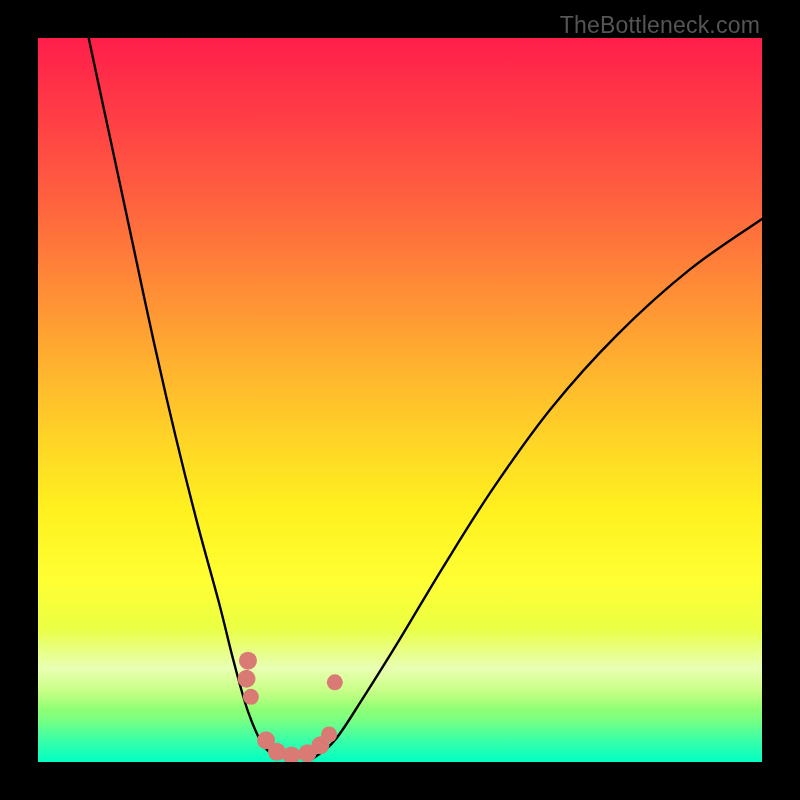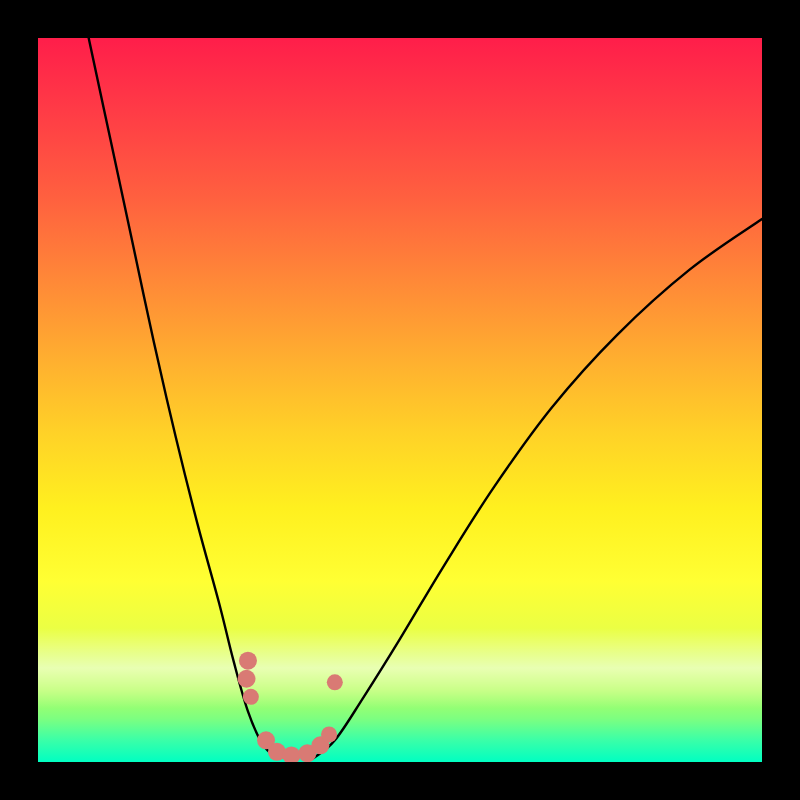--- a/index.html
+++ b/index.html
@@ -76,20 +76,21 @@
 .marker {
   fill: #d97a74;
   stroke: none;
 }
 </style>
 </head>
 <body>
 
 <div class="outer">
 
+  <div class="attribution">TheBottleneck.com</div>
 
   <div class="plot-area">
     <div class="gradient"></div>
     <div class="whiteband"></div>
 
     <svg class="curves" viewBox="0 0 724 724" preserveAspectRatio="none">
       <path id="left-curve" fill="none" stroke="#000" stroke-width="2.4" stroke-linecap="round" d="M 50.68000000000001 0 C 54.589600000000004 18.2448, 64.58080000000001 64.87040000000002, 72.4 101.36000000000001 C 80.2192 137.8496, 86.30080000000001 166.23040000000003, 94.12 202.72000000000003 C 101.9392 239.20960000000002, 108.02080000000001 268.89360000000005, 115.84 304.08000000000004 C 123.6592 339.26640000000003, 129.7408 365.62, 137.56 398.2 C 145.3792 430.78, 151.4608 455.1064, 159.28 485.08 C 167.0992 515.0536, 174.484 539.9592, 181 564.72 C 187.516 589.4808, 190.26720000000003 603.092, 195.48000000000002 622.64 C 200.6928 642.188, 204.7472 658.3331999999999, 209.95999999999998 673.3199999999999 C 215.17279999999997 688.3068, 219.22719999999998 697.4291999999999, 224.44 705.9 C 229.6528 714.3708, 236.3136 717.7736, 238.92000000000002 720.38"></path>
       <path id="right-curve" fill="none" stroke="#000" stroke-width="2.4" stroke-linecap="round" d="M 275.12 720.38 C 279.0296 717.122, 287.71759999999995 713.3571999999999, 296.84 702.28 C 305.9624 691.2028, 314.07120000000003 677.0848000000001, 325.8 658.84 C 337.5288 640.5952, 347.6648 624.3775999999999, 362 600.92 C 376.3352 577.4624, 388.49840000000006 555.8872, 405.44000000000005 528.52 C 422.38160000000005 501.1528, 436.572 477.55039999999997, 456.12 448.88 C 475.668 420.2096, 491.88559999999995 396.6072, 514.04 369.24 C 536.1944 341.87280000000004, 554.4392 321.60080000000005, 579.2 296.84000000000003 C 603.9608000000001 272.0792, 625.5360000000001 252.53119999999996, 651.6 231.67999999999995 C 677.664 210.82879999999994, 710.968 190.1224, 724 181"></path>
       <g id="markers">
           <circle cx="209.95999999999998" cy="622.64" r="9" class="marker"></circle>

